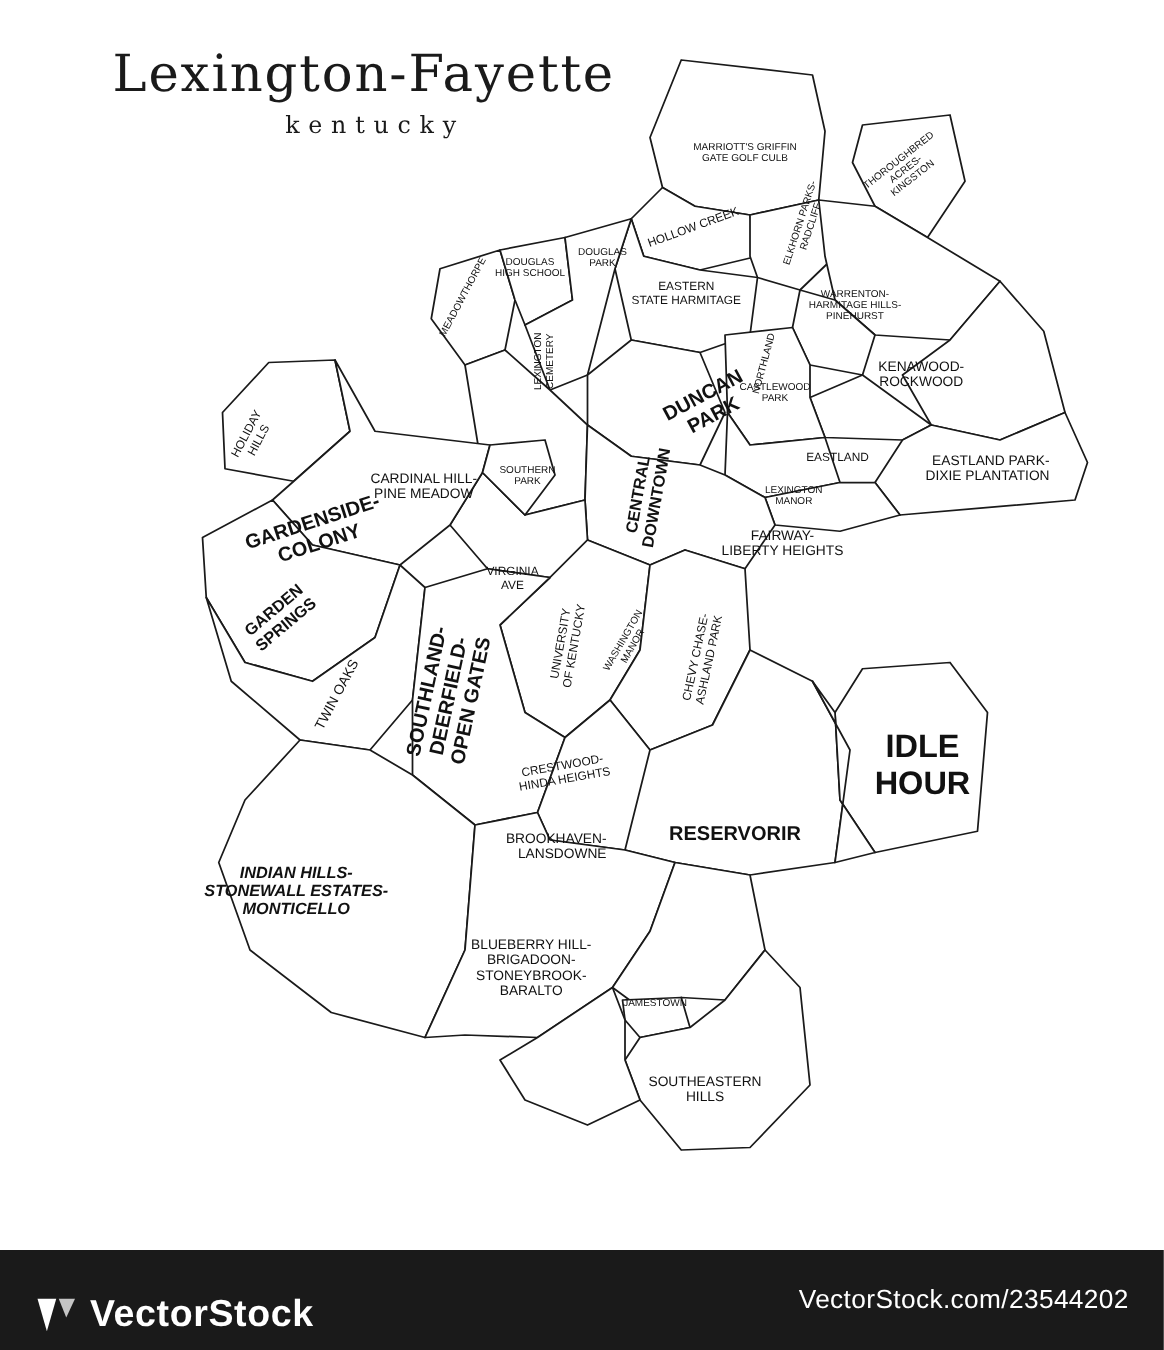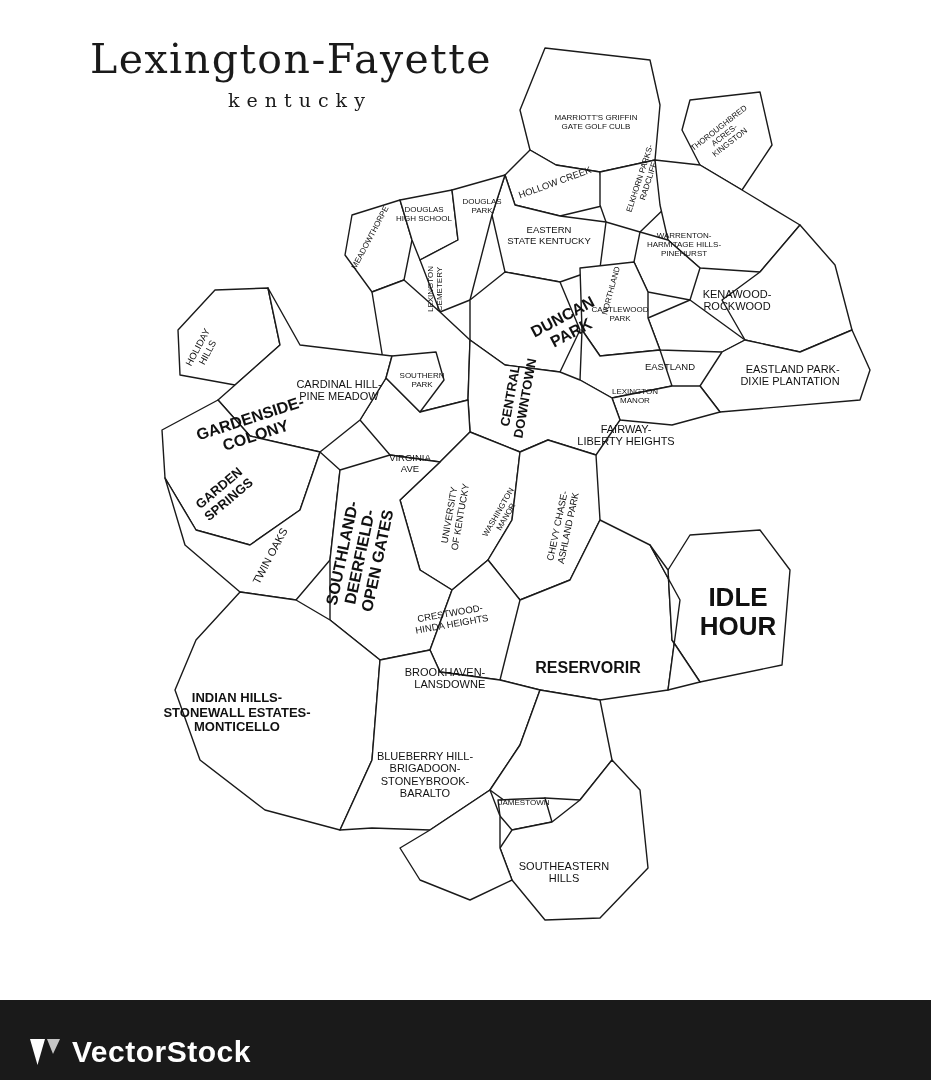--- a/index.html
+++ b/index.html
@@ -171,21 +171,21 @@
 KINGSTON</div>
       <div class="label lbl-sm" style="left: 555px; top: 183px; transform: translate(-50%, -50%) rotate(-20deg);">HOLLOW CREEK</div>
       <div class="label lbl-xs" style="left: 645px; top: 180px; transform: translate(-50%, -50%) rotate(-72deg);">ELKHORN PARKS-
 RADCLIFF</div>
       <div class="label lbl-xs" style="left: 424px; top: 215px; transform: translate(-50%, -50%) rotate(0deg);">DOUGLAS
 HIGH SCHOOL</div>
       <div class="label lbl-xs" style="left: 482px; top: 207px; transform: translate(-50%, -50%) rotate(0deg);">DOUGLAS
 PARK</div>
       <div class="label lbl-xs" style="left: 371px; top: 238px; transform: translate(-50%, -50%) rotate(-62deg);">MEADOWTHORPE</div>
       <div class="label lbl-sm" style="left: 549px; top: 236px; transform: translate(-50%, -50%) rotate(0deg);">EASTERN
-STATE KENTUCKY</div>
+STATE HARMITAGE</div>
       <div class="label lbl-xs" style="left: 684px; top: 245px; transform: translate(-50%, -50%) rotate(0deg);">WARRENTON-
 HARMITAGE HILLS-
 PINEHURST</div>
       <div class="label lbl-xs" style="left: 436px; top: 289px; transform: translate(-50%, -50%) rotate(-90deg);">LEXINGTON
 CEMETERY</div>
       <div class="label lbl-xs" style="left: 612px; top: 291px; transform: translate(-50%, -50%) rotate(-75deg);">NORTHLAND</div>
       <div class="label lbl-md" style="left: 737px; top: 300px; transform: translate(-50%, -50%) rotate(0deg);">KENAWOOD-
 ROCKWOOD</div>
       <div class="label lbl-xs" style="left: 620px; top: 315px; transform: translate(-50%, -50%) rotate(0deg);">CASTLEWOOD
 PARK</div>
@@ -222,34 +222,35 @@
       <div class="label lbl-xl" style="left: 360px; top: 557px; transform: translate(-50%, -50%) rotate(-78deg);">SOUTHLAND-
 DEERFIELD-
 OPEN GATES</div>
       <div class="label lbl-xxl" style="left: 738px; top: 612px; transform: translate(-50%, -50%) rotate(0deg);">IDLE
 HOUR</div>
       <div class="label lbl-sm" style="left: 451px; top: 619px; transform: translate(-50%, -50%) rotate(-10deg);">CRESTWOOD-
 HINDA HEIGHTS</div>
       <div class="label lbl-xl" style="left: 588px; top: 668px; transform: translate(-50%, -50%) rotate(0deg);">RESERVORIR</div>
       <div class="label lbl-md" style="left: 445px; top: 678px; transform: translate(-50%, -50%) rotate(0deg); text-align: right;">BROOKHAVEN-
 LANSDOWNE</div>
-      <div class="label lbl-lg" style="left: 237px; top: 713px; transform: translate(-50%, -50%) rotate(0deg);">INDIAN HILLS-
+      <div class="label lbl-lg" style="left: 237px; top: 713px; transform: translate(-50%, -50%) rotate(0deg); font-style: italic;">INDIAN HILLS-
 STONEWALL ESTATES-
 MONTICELLO</div>
       <div class="label lbl-md" style="left: 425px; top: 775px; transform: translate(-50%, -50%) rotate(0deg);">BLUEBERRY HILL-
 BRIGADOON-
 STONEYBROOK-
 BARALTO</div>
       <div class="label lbl-xs" style="left: 524px; top: 803px; transform: translate(-50%, -50%) rotate(0deg);">JAMESTOWN</div>
       <div class="label lbl-md" style="left: 564px; top: 872px; transform: translate(-50%, -50%) rotate(0deg);">SOUTHEASTERN
 HILLS</div>
     </div>
 </div>
 
 <div id="footer-bar">
   <div class="brand-wrap">
     <svg class="brand-mark" viewBox="0 0 34 34">
       <polygon points="2,4 17,4 9.5,30" fill="#ffffff"></polygon>
       <polygon points="19,4 32,4 25,19" fill="#ffffff" opacity="0.75"></polygon>
     </svg>
     <div class="brand-text">VectorStock</div>
   </div>
+  <div class="brand-url">VectorStock.com/23544202</div>
 </div>
 
 </body></html>

